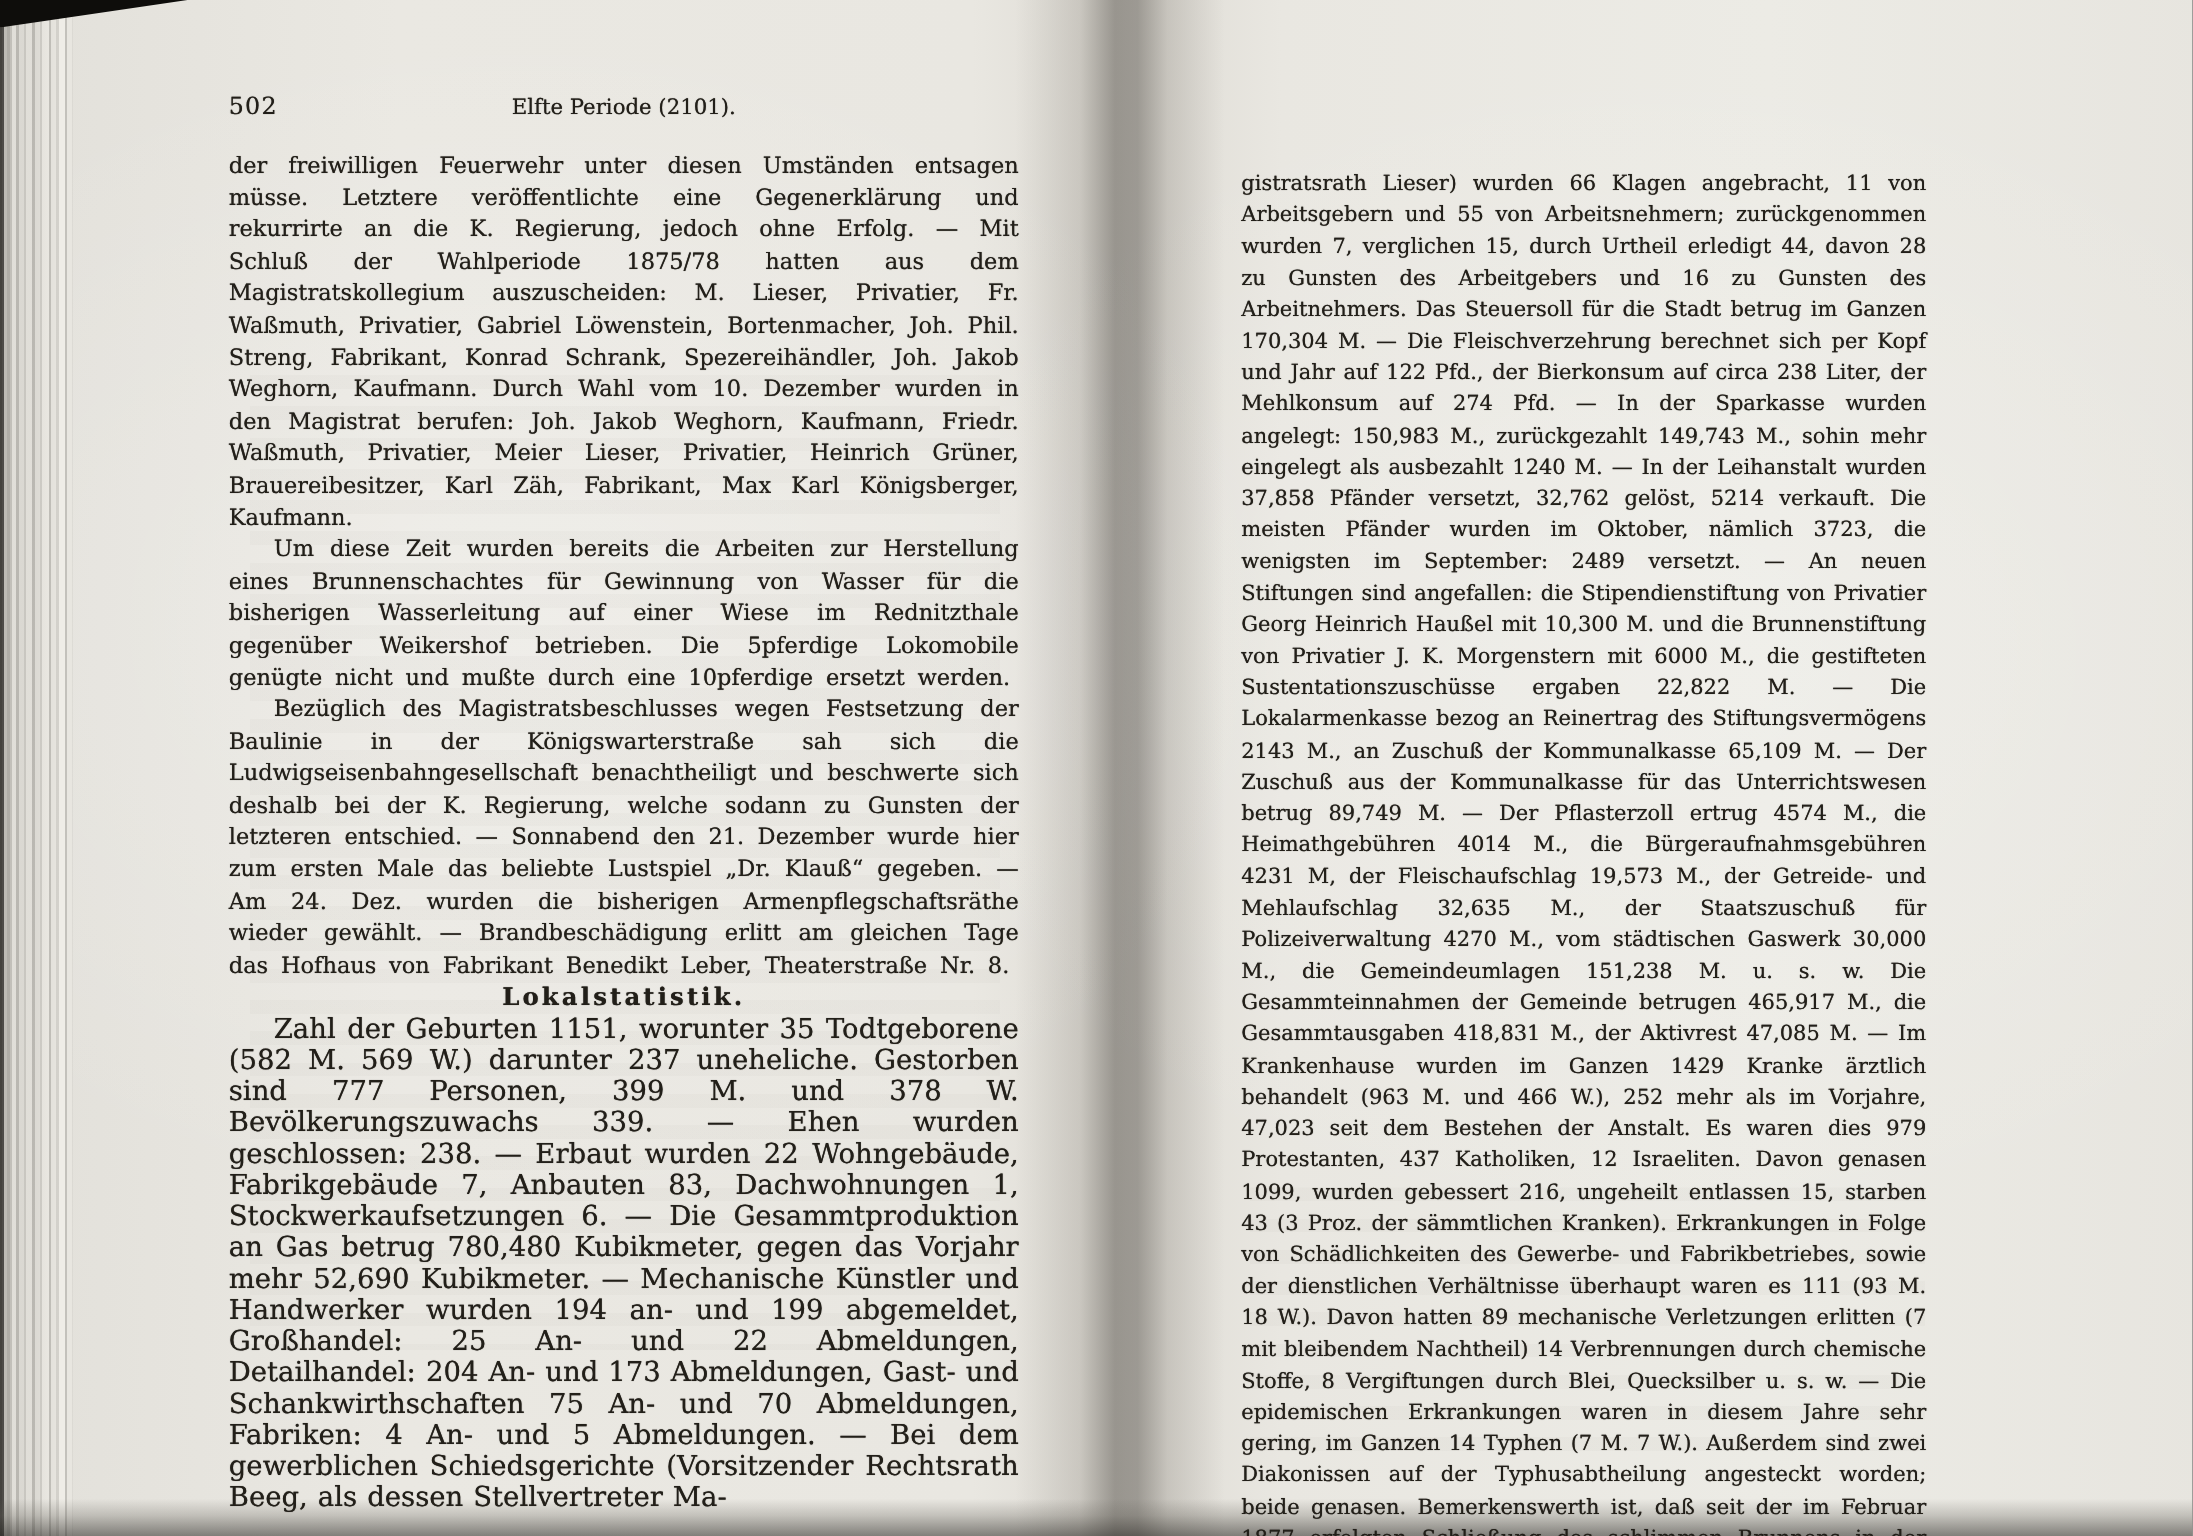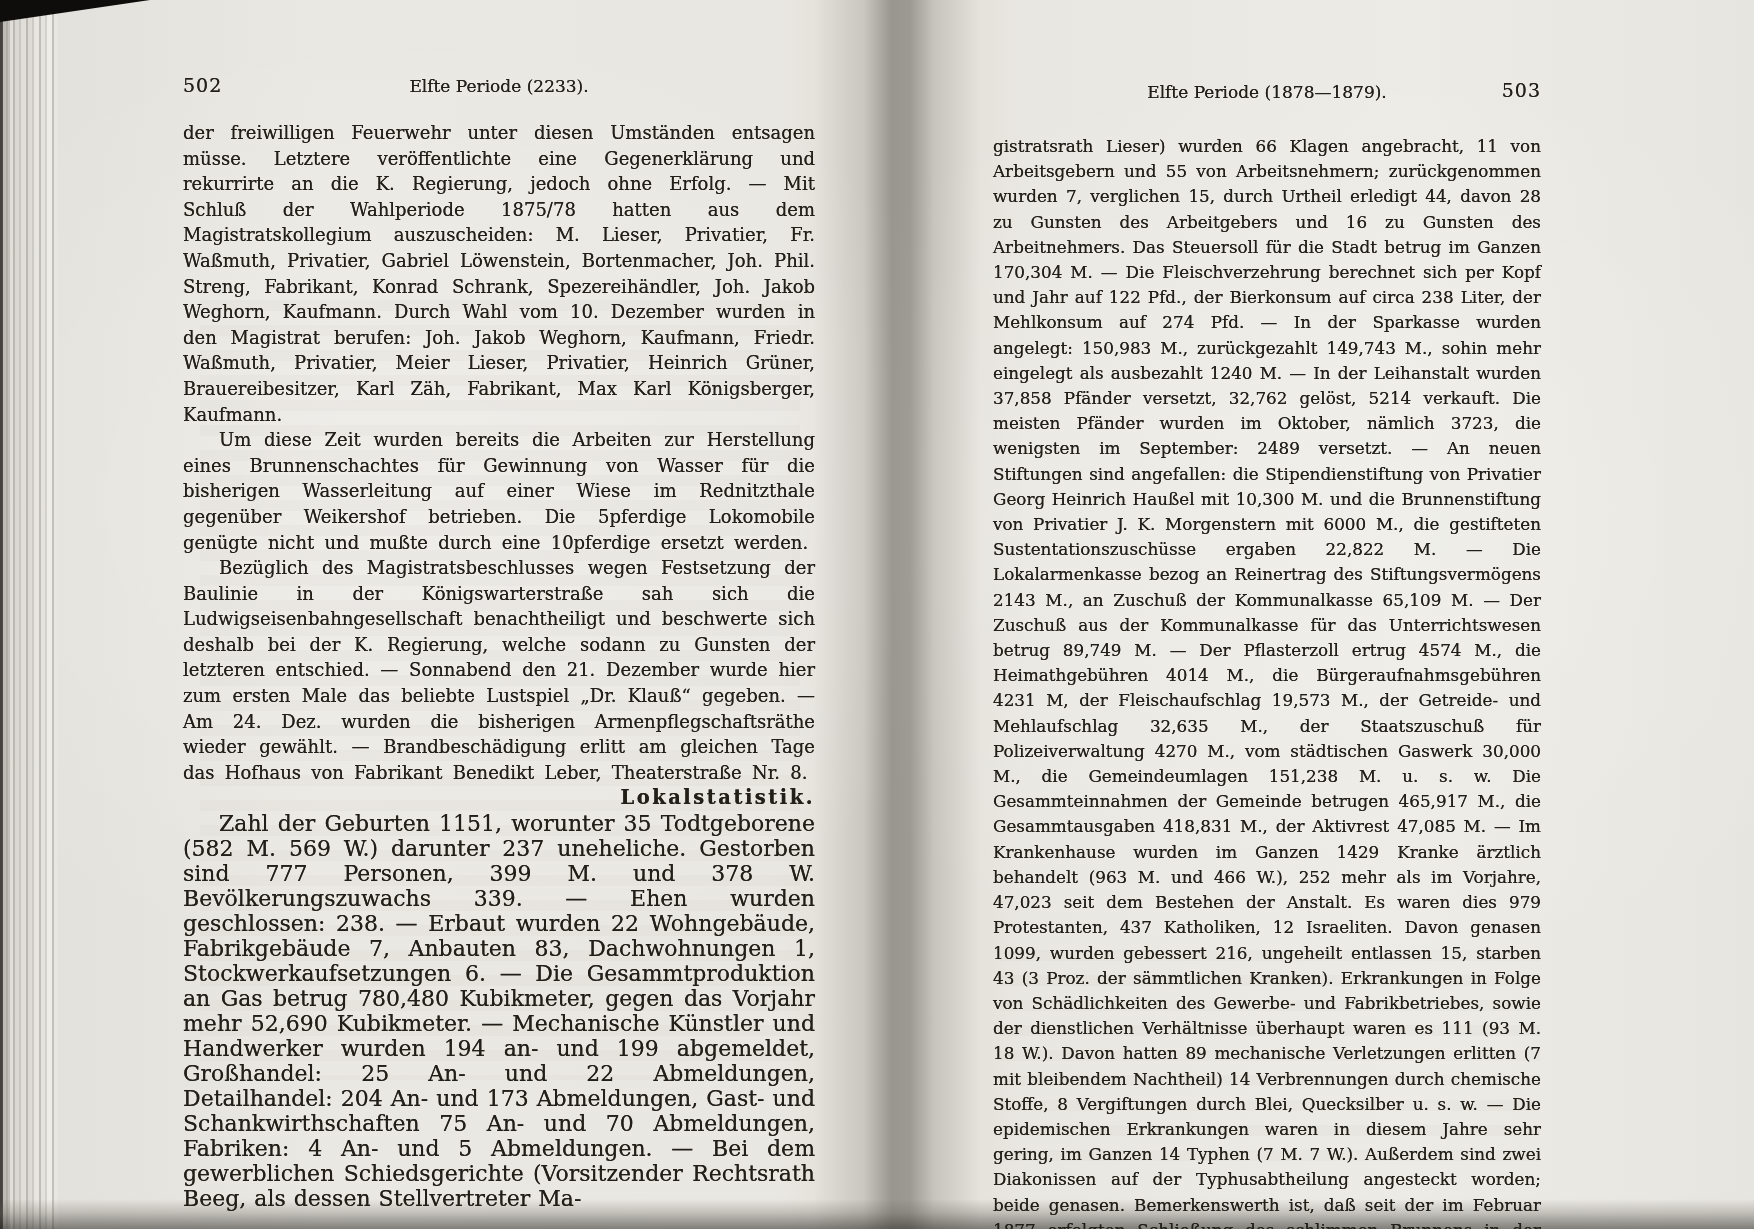--- a/index.html
+++ b/index.html
@@ -42,21 +42,21 @@
   .lp-header .pagenum{position:absolute;left:0;top:-2px;font-size:19px;letter-spacing:1px;}
   .rp-header{position:absolute;left:993px;top:82px;width:548px;text-align:center;font-size:17px;}
   .rp-header .pagenum{position:absolute;right:0;top:-3px;font-size:19px;letter-spacing:1px;}
   .lp-body{
     position:absolute;left:183px;top:120px;width:632px;
     text-align:justify;font-size:18px;line-height:25.6px;word-spacing:4.5px;
   }
   .lp-body p{margin:0;}
   .indent{text-indent:36px;}
   .section-heading{
-    text-align:right;font-weight:bold;font-size:19.5px;letter-spacing:2.5px;
+    text-align:center;font-weight:bold;font-size:19.5px;letter-spacing:2.5px;
     word-spacing:0;margin:33px 0 15px 0;
   }
   .stats{font-size:22px;line-height:25px;word-spacing:1px;}
   .rp-body{
     position:absolute;left:993px;top:134px;width:548px;
     text-align:justify;font-size:16.8px;line-height:25.2px;word-spacing:0.5px;
   }
   .rp-body p{margin:0;}
 </style>
 </head>
@@ -66,34 +66,30 @@
 
   <div class="gutter-shadow"></div>
   <div class="page-edges-left"></div>
   <div class="corner-tl"></div>
   <div class="bottom-shade"></div>
   <div class="ghosting" style="left:200px;top:300px;width:600px;height:780px;"></div>
   <div class="ghosting" style="left:1000px;top:950px;width:540px;height:220px;"></div>
 
   <div class="lp-header ink">
     <span class="pagenum">502</span>
-    <span>Elfte Periode (2233).</span>
+    <span>Elfte Periode (2101).</span>
   </div>
 
   <div class="lp-body ink">
     <p>der freiwilligen Feuerwehr unter diesen Umständen entsagen müsse. Letztere veröffentlichte eine Gegenerklärung und rekurrirte an die K. Regierung, jedoch ohne Erfolg. — Mit Schluß der Wahlperiode 1875/78 hatten aus dem Magistratskollegium auszuscheiden: M. Lieser, Privatier, Fr. Waßmuth, Privatier, Gabriel Löwenstein, Bortenmacher, Joh. Phil. Streng, Fabrikant, Konrad Schrank, Spezereihändler, Joh. Jakob Weghorn, Kaufmann. Durch Wahl vom 10. Dezember wurden in den Magistrat berufen: Joh. Jakob Weghorn, Kaufmann, Friedr. Waßmuth, Privatier, Meier Lieser, Privatier, Heinrich Grüner, Brauereibesitzer, Karl Zäh, Fabrikant, Max Karl Königsberger, Kaufmann.</p>
     <p class="indent">Um diese Zeit wurden bereits die Arbeiten zur Herstellung eines Brunnenschachtes für Gewinnung von Wasser für die bisherigen Wasserleitung auf einer Wiese im Rednitzthale gegenüber Weikershof betrieben. Die 5pferdige Lokomobile genügte nicht und mußte durch eine 10pferdige ersetzt werden.</p>
     <p class="indent">Bezüglich des Magistratsbeschlusses wegen Festsetzung der Baulinie in der Königswarterstraße sah sich die Ludwigseisenbahngesellschaft benachtheiligt und beschwerte sich deshalb bei der K. Regierung, welche sodann zu Gunsten der letzteren entschied. — Sonnabend den 21. Dezember wurde hier zum ersten Male das beliebte Lustspiel „Dr. Klauß“ gegeben. — Am 24. Dez. wurden die bisherigen Armenpflegschaftsräthe wieder gewählt. — Brandbeschädigung erlitt am gleichen Tage das Hofhaus von Fabrikant Benedikt Leber, Theaterstraße Nr. 8.</p>
     <p class="section-heading">Lokalstatistik.</p>
     <p class="stats indent">Zahl der Geburten 1151, worunter 35 Todtgeborene (582 M. 569 W.) darunter 237 uneheliche. Gestorben sind 777 Personen, 399 M. und 378 W. Bevölkerungszuwachs 339. — Ehen wurden geschlossen: 238. — Erbaut wurden 22 Wohngebäude, Fabrikgebäude 7, Anbauten 83, Dachwohnungen 1, Stockwerkaufsetzungen 6. — Die Gesammtproduktion an Gas betrug 780,480 Kubikmeter, gegen das Vorjahr mehr 52,690 Kubikmeter. — Mechanische Künstler und Handwerker wurden 194 an- und 199 abgemeldet, Großhandel: 25 An- und 22 Abmeldungen, Detailhandel: 204 An- und 173 Abmeldungen, Gast- und Schankwirthschaften 75 An- und 70 Abmeldungen, Fabriken: 4 An- und 5 Abmeldungen. — Bei dem gewerblichen Schiedsgerichte (Vorsitzender Rechtsrath Beeg, als dessen Stellvertreter Ma-</p>
   </div>
 
-  <div class="rp-header ink">
-    <span>Elfte Periode (1878—1879).</span>
-    <span class="pagenum">503</span>
-  </div>
 
   <div class="rp-body ink">
     <p>gistratsrath Lieser) wurden 66 Klagen angebracht, 11 von Arbeitsgebern und 55 von Arbeitsnehmern; zurückgenommen wurden 7, verglichen 15, durch Urtheil erledigt 44, davon 28 zu Gunsten des Arbeitgebers und 16 zu Gunsten des Arbeitnehmers. Das Steuersoll für die Stadt betrug im Ganzen 170,304 M. — Die Fleischverzehrung berechnet sich per Kopf und Jahr auf 122 Pfd., der Bierkonsum auf circa 238 Liter, der Mehlkonsum auf 274 Pfd. — In der Sparkasse wurden angelegt: 150,983 M., zurückgezahlt 149,743 M., sohin mehr eingelegt als ausbezahlt 1240 M. — In der Leihanstalt wurden 37,858 Pfänder versetzt, 32,762 gelöst, 5214 verkauft. Die meisten Pfänder wurden im Oktober, nämlich 3723, die wenigsten im September: 2489 versetzt. — An neuen Stiftungen sind angefallen: die Stipendienstiftung von Privatier Georg Heinrich Haußel mit 10,300 M. und die Brunnenstiftung von Privatier J. K. Morgenstern mit 6000 M., die gestifteten Sustentationszuschüsse ergaben 22,822 M. — Die Lokalarmenkasse bezog an Reinertrag des Stiftungsvermögens 2143 M., an Zuschuß der Kommunalkasse 65,109 M. — Der Zuschuß aus der Kommunalkasse für das Unterrichtswesen betrug 89,749 M. — Der Pflasterzoll ertrug 4574 M., die Heimathgebühren 4014 M., die Bürgeraufnahmsgebühren 4231 M, der Fleischaufschlag 19,573 M., der Getreide- und Mehlaufschlag 32,635 M., der Staatszuschuß für Polizeiverwaltung 4270 M., vom städtischen Gaswerk 30,000 M., die Gemeindeumlagen 151,238 M. u. s. w. Die Gesammteinnahmen der Gemeinde betrugen 465,917 M., die Gesammtausgaben 418,831 M., der Aktivrest 47,085 M. — Im Krankenhause wurden im Ganzen 1429 Kranke ärztlich behandelt (963 M. und 466 W.), 252 mehr als im Vorjahre, 47,023 seit dem Bestehen der Anstalt. Es waren dies 979 Protestanten, 437 Katholiken, 12 Israeliten. Davon genasen 1099, wurden gebessert 216, ungeheilt entlassen 15, starben 43 (3 Proz. der sämmtlichen Kranken). Erkrankungen in Folge von Schädlichkeiten des Gewerbe- und Fabrikbetriebes, sowie der dienstlichen Verhältnisse überhaupt waren es 111 (93 M. 18 W.). Davon hatten 89 mechanische Verletzungen erlitten (7 mit bleibendem Nachtheil) 14 Verbrennungen durch chemische Stoffe, 8 Vergiftungen durch Blei, Quecksilber u. s. w. — Die epidemischen Erkrankungen waren in diesem Jahre sehr gering, im Ganzen 14 Typhen (7 M. 7 W.). Außerdem sind zwei Diakonissen auf der Typhusabtheilung angesteckt worden; beide genasen. Bemerkenswerth ist, daß seit der im Februar 1877 erfolgten Schließung des schlimmen Brunnens in der Rednitzstraße, dessen Wasser so viele Typhen erzeugt hatte, kein einziger Fall von Typhus aus jener Brunnenregion in die Anstalt gebracht worden ist, Dank dem Einschreiten der Stadtbehörde. — Die Frequenz der Ludwigseisenbahn betrug 1,103,339 Personen mit einer Einnahme von 226,600 M., zur Haltestelle 126,121 M. mit einer Einnahme von 14,990 M.</p>
 
   </div>
 
 </div>
 
 </body></html>

